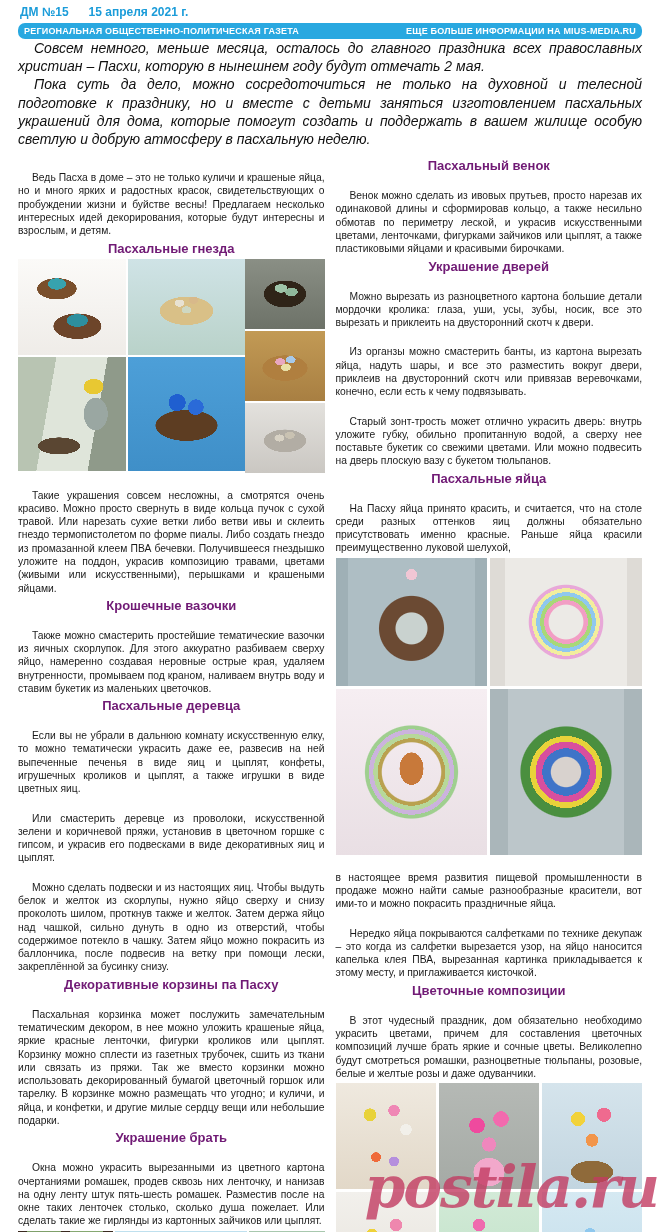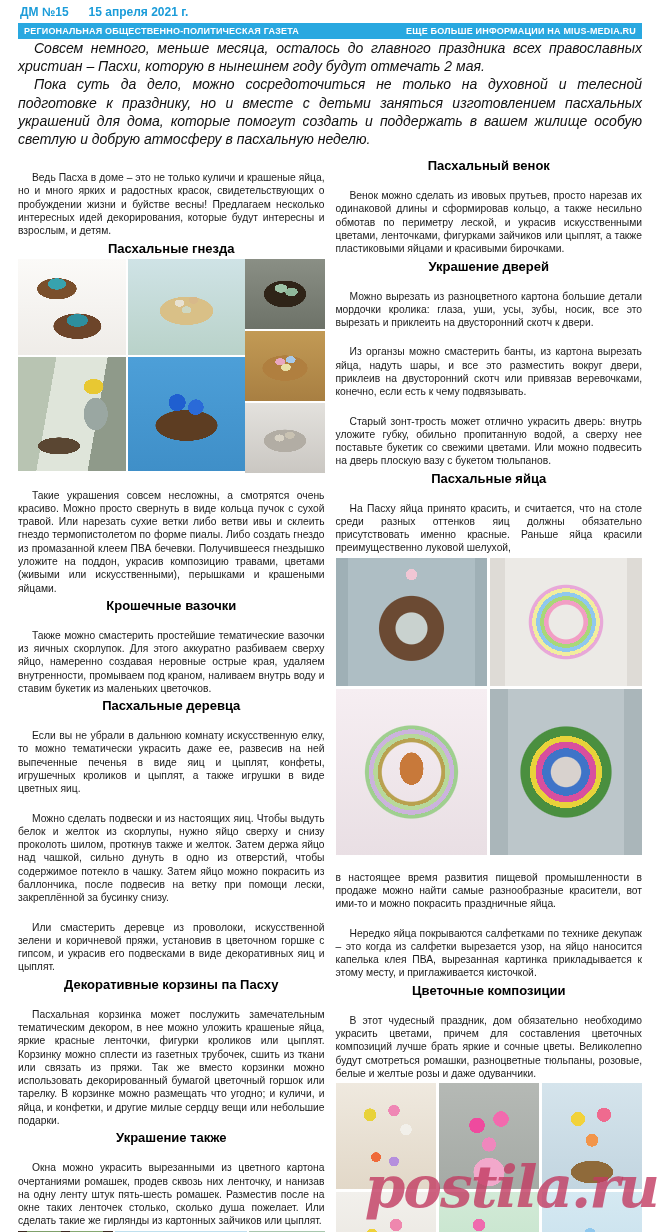--- a/index.html
+++ b/index.html
@@ -1,29 +1,29 @@
 <!DOCTYPE html>
 <html><head>
 <meta charset="utf-8">
 <style>
   html,body{margin:0;padding:0;background:#fff;}
   .page{width:660px;height:1232px;background:#fff;position:relative;overflow:hidden;
         padding:5px 18px 0;box-sizing:border-box;font-family:"Liberation Sans",sans-serif;}
   .masthead{color:#1b9cd9;font-weight:bold;font-size:12px;display:flex;gap:20px;margin-left:2px;}
   .banner{margin-top:4px;background:#29a8e0;color:#fff;font-weight:bold;font-size:9px;
-          display:flex;justify-content:space-between;align-items:center;padding:3px 6px;letter-spacing:.2px;}
+          display:flex;justify-content:space-between;align-items:center;padding:3px 6px;letter-spacing:.2px;border-radius:7px;}
   .title{font-family:"Liberation Serif",serif;font-weight:bold;color:#cd2127;font-size:34px;
          text-align:center;margin:8px 0 7px;letter-spacing:.5px;}
   .intro p{font-style:italic;font-size:14px;line-height:1.3;text-align:justify;margin:0;
            text-indent:16px;color:#101010;}
   .cols{display:flex;gap:11px;margin-top:7px;}
   .col{flex:1;min-width:0;}
   .col p{font-size:10.3px;line-height:1.29;text-align:justify;margin:16px 0 3px;text-indent:14px;color:#1a1a1a;}
   .col p.noind{text-indent:0;}
-  .h{color:#000000;font-size:13px;text-align:center;margin:3px 0;font-weight:bold;}
+  .h{color:#701a75;font-size:13px;text-align:center;margin:3px 0;font-weight:bold;}
   .collage{margin:3px 0 5px;}
   .ph{flex:1;}
   
   .nests{display:flex;gap:2px;height:214px;}
   .nests .main{width:74%;display:grid;grid-template-columns:48% 52%;grid-template-rows:96px 114px;gap:2px;}
   .nests .side{width:26%;display:flex;flex-direction:column;gap:2px;}
   .n1{background:radial-gradient(ellipse 13px 8px at 36% 26%,#37a3ae 0 70%,transparent 71%),
        radial-gradient(ellipse 28px 15px at 36% 31%,#7a4f2c 0 70%,transparent 71%),
        radial-gradient(ellipse 15px 9px at 55% 64%,#2d8f9e 0 70%,transparent 71%),
        radial-gradient(ellipse 34px 18px at 55% 70%,#6d452a 0 70%,transparent 71%),
@@ -157,27 +157,27 @@
           <div class="ph n7"></div>
         </div>
       </div>
       <p>Такие украшения совсем несложны, а смотрятся очень красиво. Можно просто свернуть в виде кольца пучок с сухой травой. Или нарезать сухие ветки либо ветви ивы и склеить гнездо термопистолетом по форме пиалы. Либо создать гнездо из промазанной клеем ПВА бечевки. Получившееся гнездышко уложите на поддон, украсив композицию травами, цветами (живыми или искусственными), перышками и крашеными яйцами.</p>
 
       <div class="h">Крошечные вазочки</div>
       <p>Также можно смастерить простейшие тематические вазочки из яичных скорлупок. Для этого аккуратно разбиваем сверху яйцо, намеренно создавая неровные острые края, удаляем внутренности, промываем под краном, наливаем внутрь воду и ставим букетик из маленьких цветочков.</p>
 
       <div class="h">Пасхальные деревца</div>
       <p>Если вы не убрали в дальнюю комнату искусственную елку, то можно тематически украсить даже ее, развесив на ней выпеченные печенья в виде яиц и цыплят, конфеты, игрушечных кроликов и цыплят, а также игрушки в виде цветных яиц.</p>
+      <p>Или смастерить деревце из проволоки, искусственной зелени и коричневой пряжи, установив в цветочном горшке с гипсом, и украсив его подвесками в виде декоративных яиц и цыплят.</p>
       <p>Можно сделать подвески и из настоящих яиц. Чтобы выдуть белок и желток из скорлупы, нужно яйцо сверху и снизу проколоть шилом, проткнув также и желток. Затем держа яйцо над чашкой, сильно дунуть в одно из отверстий, чтобы содержимое потекло в чашку. Затем яйцо можно покрасить из баллончика, после подвесив на ветку при помощи лески, закреплённой за бусинку снизу.</p>
-      <p>Или смастерить деревце из проволоки, искусственной зелени и коричневой пряжи, установив в цветочном горшке с гипсом, и украсив его подвесками в виде декоративных яиц и цыплят.</p>
 
       <div class="h">Декоративные корзины па Пасху</div>
       <p>Пасхальная корзинка может послужить замечательным тематическим декором, в нее можно уложить крашеные яйца, яркие красные ленточки, фигурки кроликов или цыплят. Корзинку можно сплести из газетных трубочек, сшить из ткани или связать из пряжи. Так же вместо корзинки можно использовать декорированный бумагой цветочный горшок или тарелку. В корзинке можно размещать что угодно; и куличи, и яйца, и конфетки, и другие милые сердцу вещи или небольшие подарки.</p>
 
-      <div class="h">Украшение также</div>
+      <div class="h">Украшение брать</div>
       <p>Окна можно украсить вырезанными из цветного картона очертаниями ромашек, продев сквозь них ленточку, и нанизав на одну ленту штук пять-шесть ромашек. Разместив после на окне таких ленточек столько, сколько душа пожелает. Или сделать такие же гирлянды из картонных зайчиков или цыплят.</p>
       <div class="collage windows">
         <div class="row r1">
           <div class="ph wi1"></div>
           <div class="ph wi2"></div>
           <div class="ph wi3"></div>
         </div>
 
       </div>
     </div>

